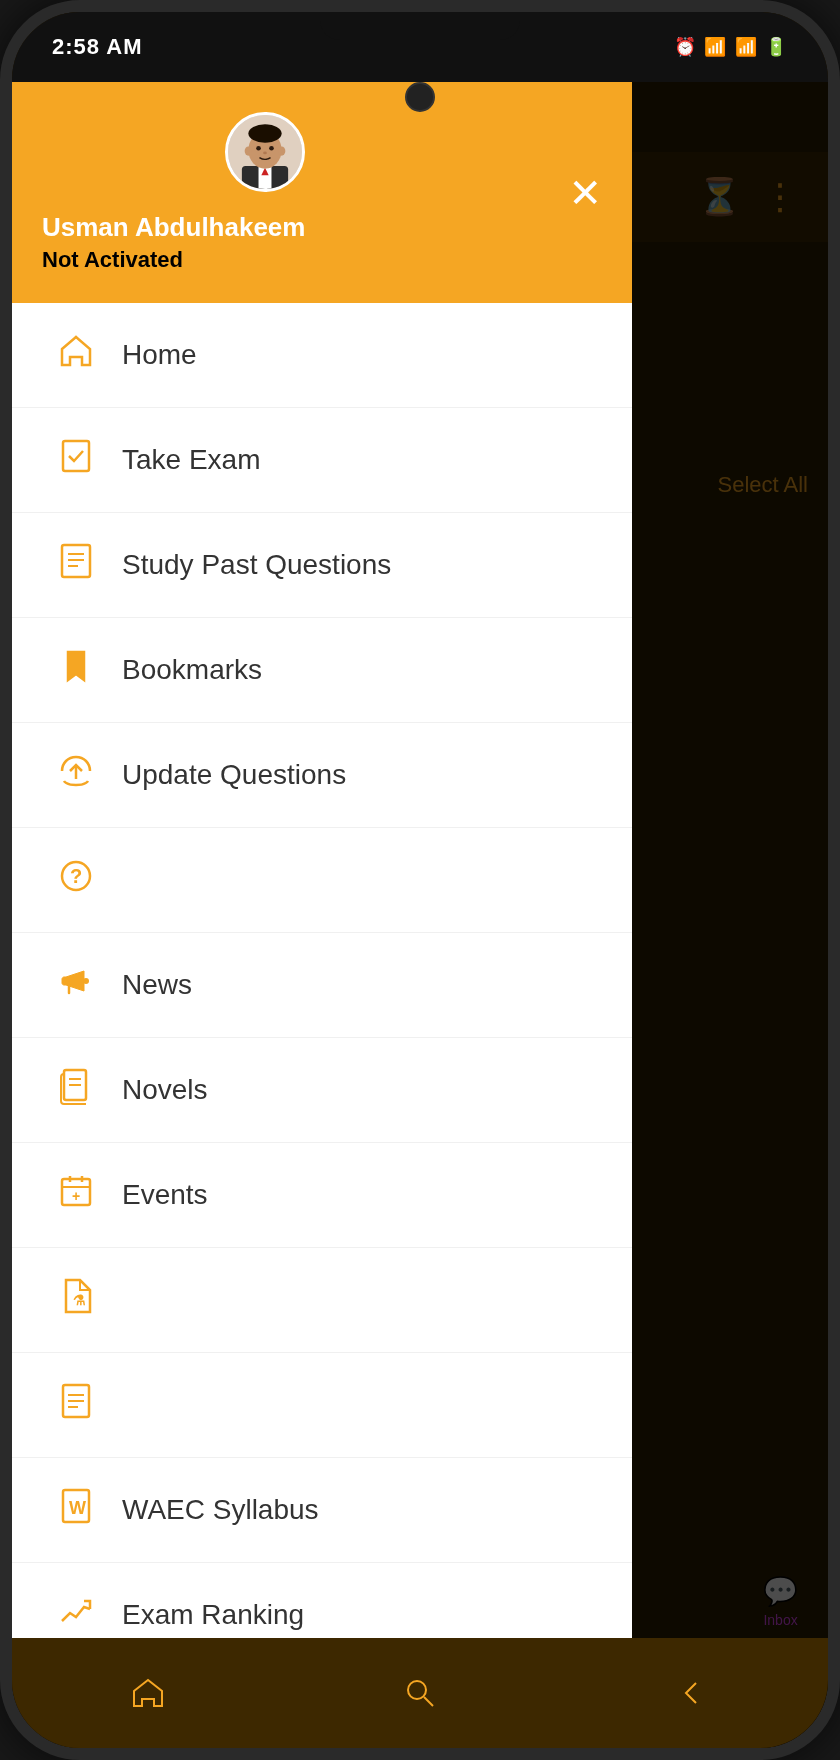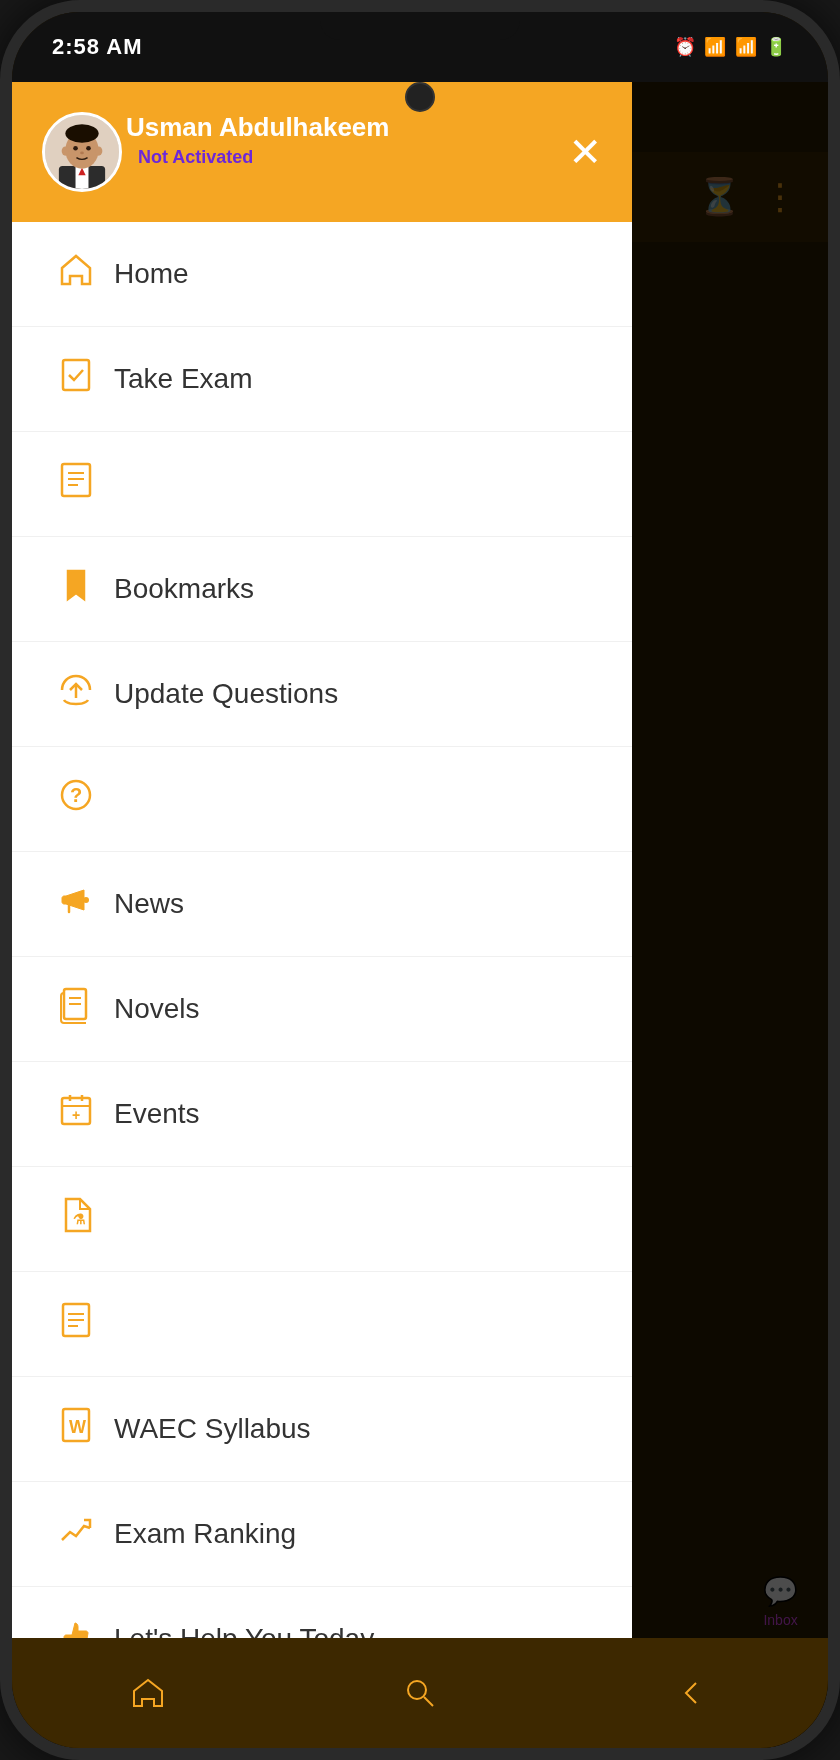--- a/index.html
+++ b/index.html
@@ -132,22 +132,23 @@
       background: #f5a623;
       padding: 30px 30px 30px 30px;
       display: flex;
       align-items: center;
       justify-content: space-between;
       min-height: 120px;
     }
 
     .drawer-user {
       display: flex;
-      align-items: flex-start;
-      gap: 4px;
+      align-items: flex-end;
+      gap: 20px;
+      flex-direction: column;
     }
 
     .avatar {
       width: 80px;
       height: 80px;
       border-radius: 50%;
       background: #ddd;
       overflow: hidden;
       display: flex;
       align-items: center;
@@ -168,45 +169,44 @@
     }
 
     .user-name {
       color: #fff;
       font-size: 26px;
       font-weight: 700;
       line-height: 1.2;
     }
 
     .user-status {
-      color: #6d28d9;
-      font-size: 18px;
+      color: #000000;
+      font-size: 22px;
       font-weight: 700;
       margin-top: 4px;
-      margin-left: 12px;
     }
 
     .close-btn {
       color: #fff;
       font-size: 40px;
       font-weight: 300;
       cursor: pointer;
       line-height: 1;
     }
 
     
     .menu-list {
       list-style: none;
       padding: 0;
     }
 
     .menu-item {
       display: flex;
       align-items: center;
-      gap: 14px;
+      gap: 22px;
       padding: 28px 40px;
       border-bottom: 1px solid #f0f0f0;
       cursor: pointer;
     }
 
     .menu-icon {
       width: 48px;
       text-align: center;
       color: #f5a623;
       font-size: 32px;
@@ -270,20 +270,23 @@
 
     <div class="camera-notch"></div>
 
     <div class="app-bg">
 
       <div class="app-header">
         <span class="header-icon">⏳</span>
         <span class="header-icon">⋮</span>
       </div>
 
+      <div style="position:absolute; top:90px; right:20px; display:flex; flex-direction:column; align-items:flex-end; gap:20px; z-index:5; padding-top: 300px;">
+        <span style="color:#f5a623; font-size:22px;">Select All</span>
+      </div>
 
       <div style="position:absolute; bottom:120px; right:30px; display:flex; gap:30px; z-index:5;">
         <div style="display:flex;flex-direction:column;align-items:center;gap:4px;">
           <span style="color:#f5a623;font-size:28px;">💬</span>
           <span style="color:#d946ef;font-size:14px;">Inbox</span>
         </div>
       </div>
     </div>
 
     <div class="dim-overlay"></div>
@@ -348,20 +351,21 @@
 
         <li class="menu-item">
           <div class="menu-icon">
             <svg width="40" height="40" viewBox="0 0 40 40" fill="none" xmlns="http://www.w3.org/2000/svg">
               <rect x="6" y="4" width="28" height="32" rx="2" stroke="#f5a623" stroke-width="2.5" fill="none"></rect>
               <line x1="12" y1="13" x2="28" y2="13" stroke="#f5a623" stroke-width="2"></line>
               <line x1="12" y1="19" x2="28" y2="19" stroke="#f5a623" stroke-width="2"></line>
               <line x1="12" y1="25" x2="22" y2="25" stroke="#f5a623" stroke-width="2"></line>
             </svg>
           </div>
+          <span class="menu-label">Study Past Questions</span>
         </li>
 
         <li class="menu-item">
           <div class="menu-icon">
             <svg width="40" height="40" viewBox="0 0 40 40" fill="none" xmlns="http://www.w3.org/2000/svg">
               <path d="M12 6H28V34L20 28L12 34V6Z" stroke="#f5a623" stroke-width="2.5" fill="#f5a623"></path>
             </svg>
           </div>
           <span class="menu-label">Bookmarks</span>
         </li>

